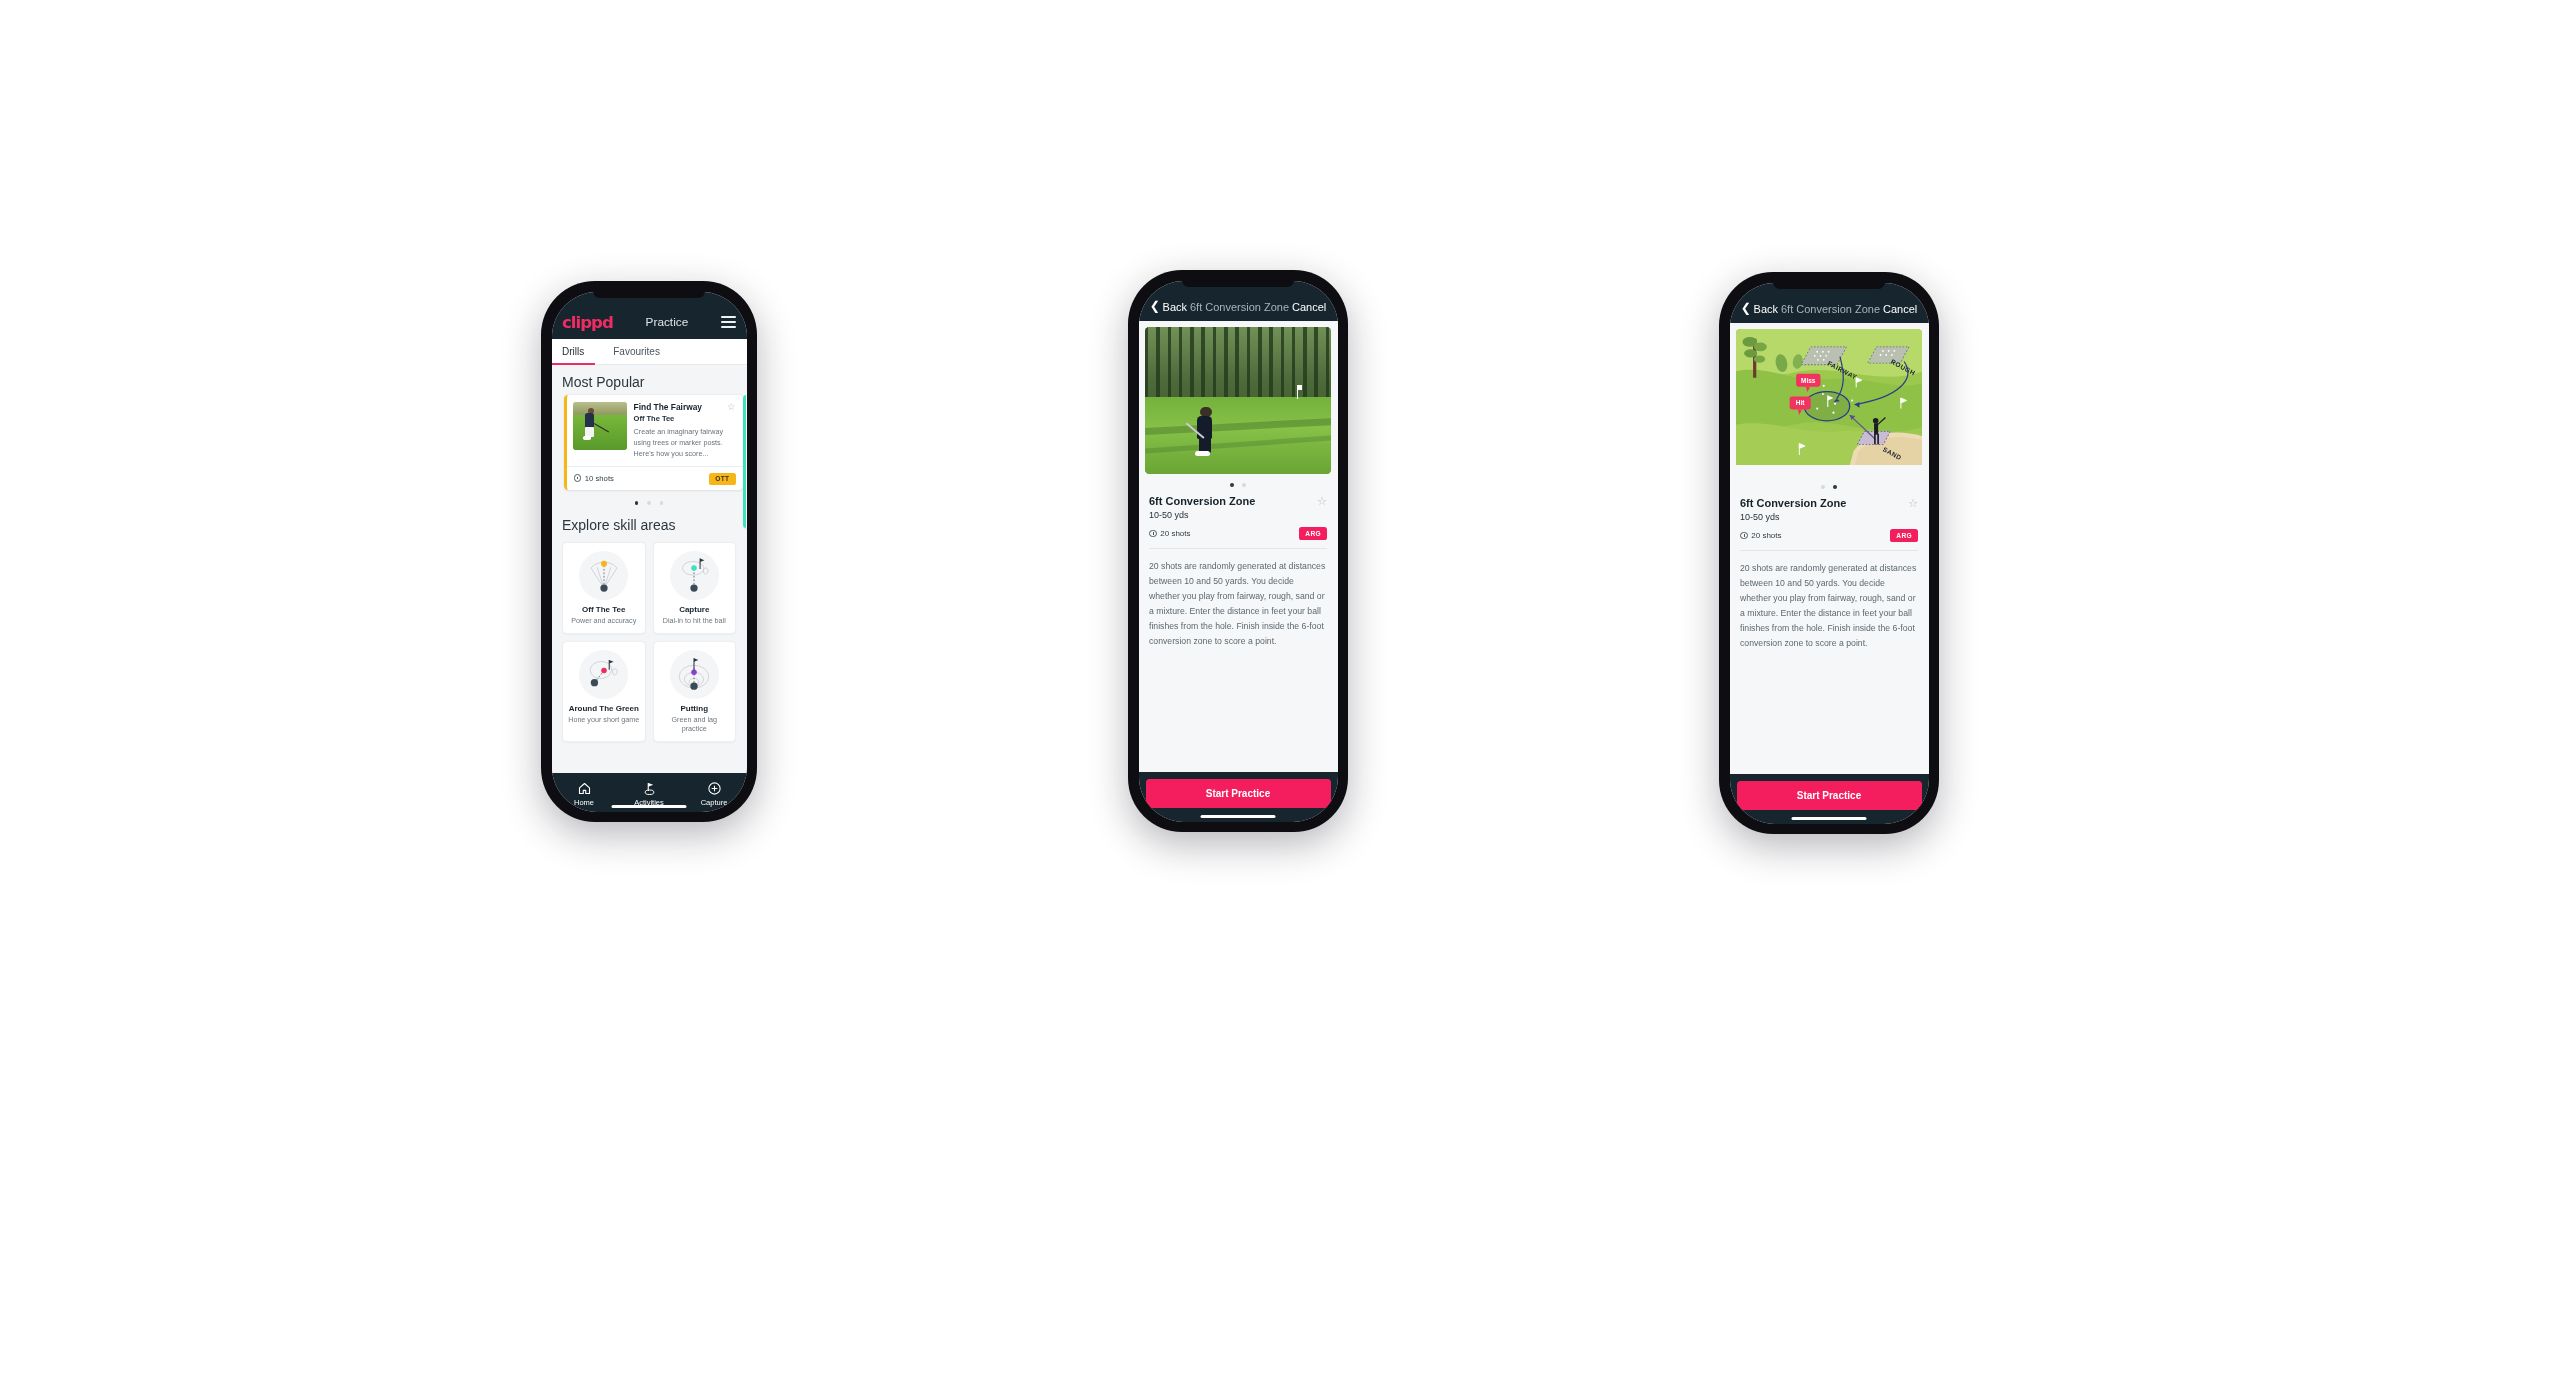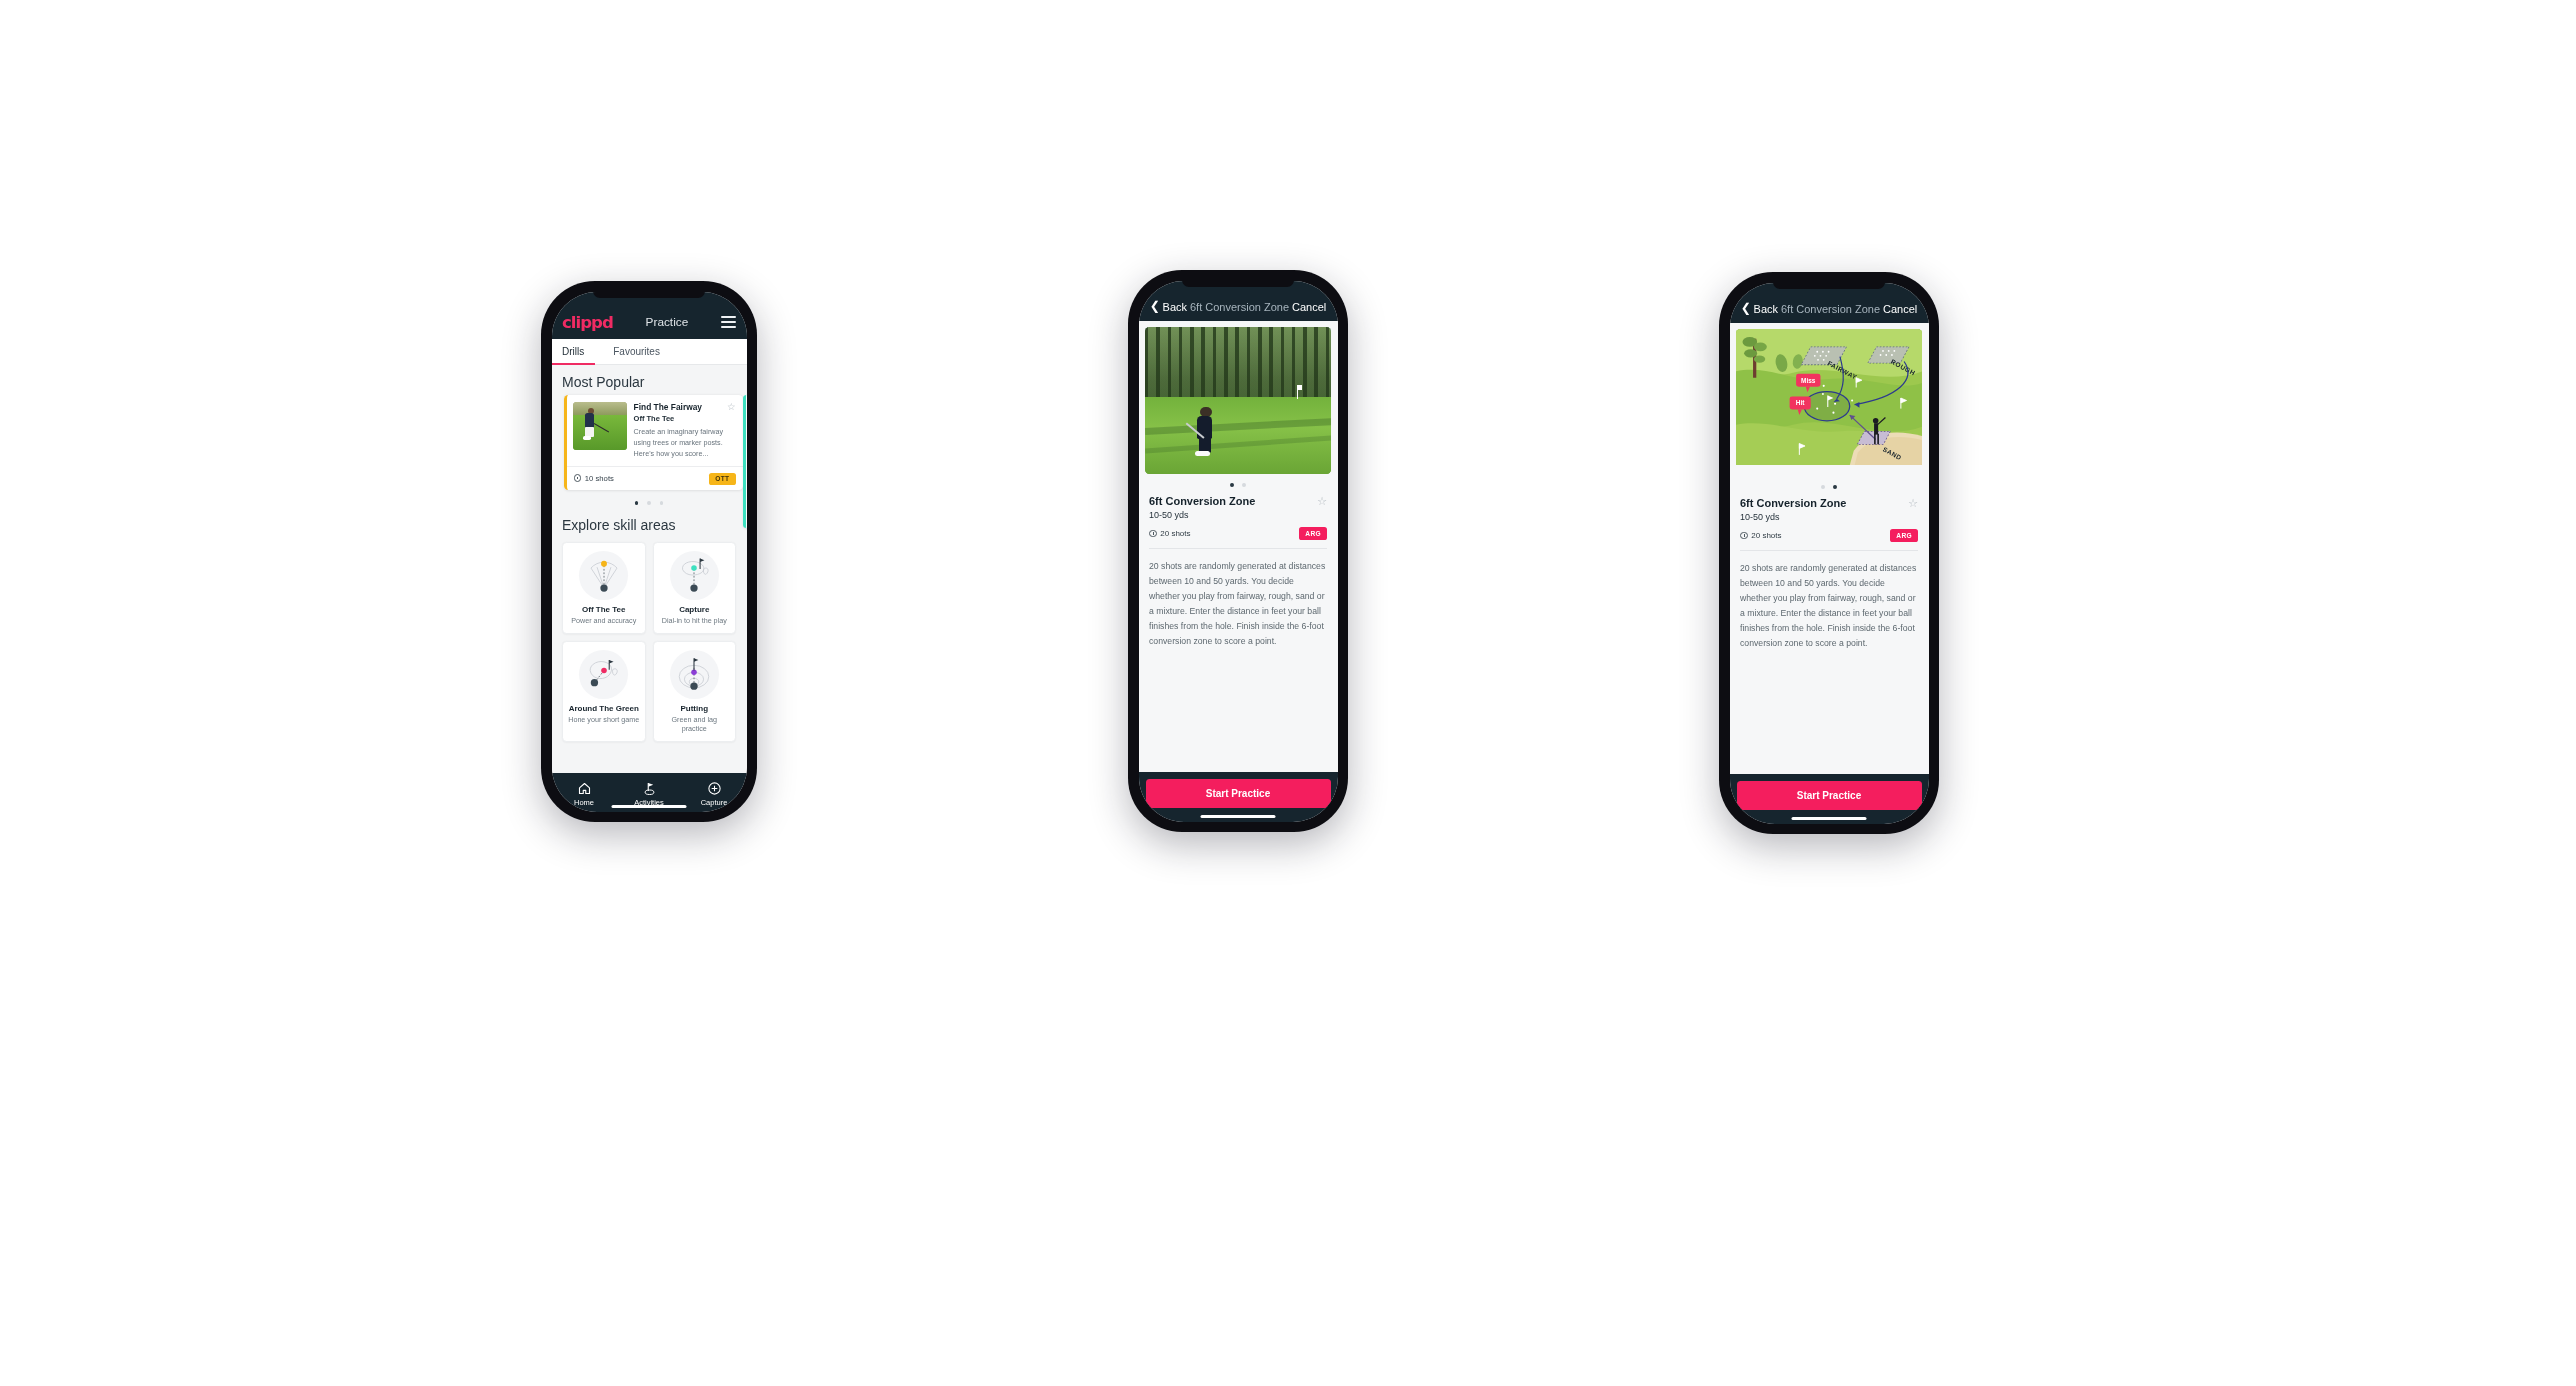--- a/index.html
+++ b/index.html
@@ -326,21 +326,21 @@
                 <path d="M10 17 C8 10, 18 6, 26 8 C34 10, 37 16, 32 20 C27 24, 14 25, 10 17 Z" fill="none" stroke="#c6cbd1" stroke-width="0.9"></path>
                 <path d="M34 16 C38 13, 41 17, 38 21 C36 24, 33 21, 34 16 Z" fill="none" stroke="#c6cbd1" stroke-width="0.9"></path>
                 <line x1="23" y1="38" x2="23" y2="14" stroke="#6b737b" stroke-width="1.1" stroke-dasharray="2,2"></line>
                 <circle cx="23" cy="38" r="4.2" fill="#3b4a55"></circle>
                 <circle cx="23" cy="15" r="3.2" fill="#3ee0c0"></circle>
                 <line x1="30" y1="16" x2="30" y2="4" stroke="#2b3740" stroke-width="1.2"></line>
                 <path d="M30 4 L35 6 L30 8 Z" fill="#2b3740"></path>
               </svg>
             </div>
             <div class="skill-name">Capture</div>
-            <div class="skill-desc">Dial-in to hit the play</div>
+            <div class="skill-desc">Dial-in to hit the ball</div>
           </div>
 
           <div class="skill-card">
             <div class="skill-ico-wrap">
               <svg width="40" height="40" viewBox="0 0 46 46">
                 <path d="M8 22 C4 14, 14 7, 23 9 C32 11, 34 18, 29 24 C24 30, 12 30, 8 22 Z" fill="none" stroke="#c6cbd1" stroke-width="0.9"></path>
                 <path d="M33 18 C37 15, 40 19, 37 23 C35 26, 32 23, 33 18 Z" fill="none" stroke="#c6cbd1" stroke-width="0.9"></path>
                 <line x1="12" y1="33" x2="23" y2="19" stroke="#6b737b" stroke-width="1.1" stroke-dasharray="2,2"></line>
                 <circle cx="12" cy="33" r="4.2" fill="#3b4a55"></circle>
                 <circle cx="23" cy="19" r="3.2" fill="#ef2b63"></circle>

